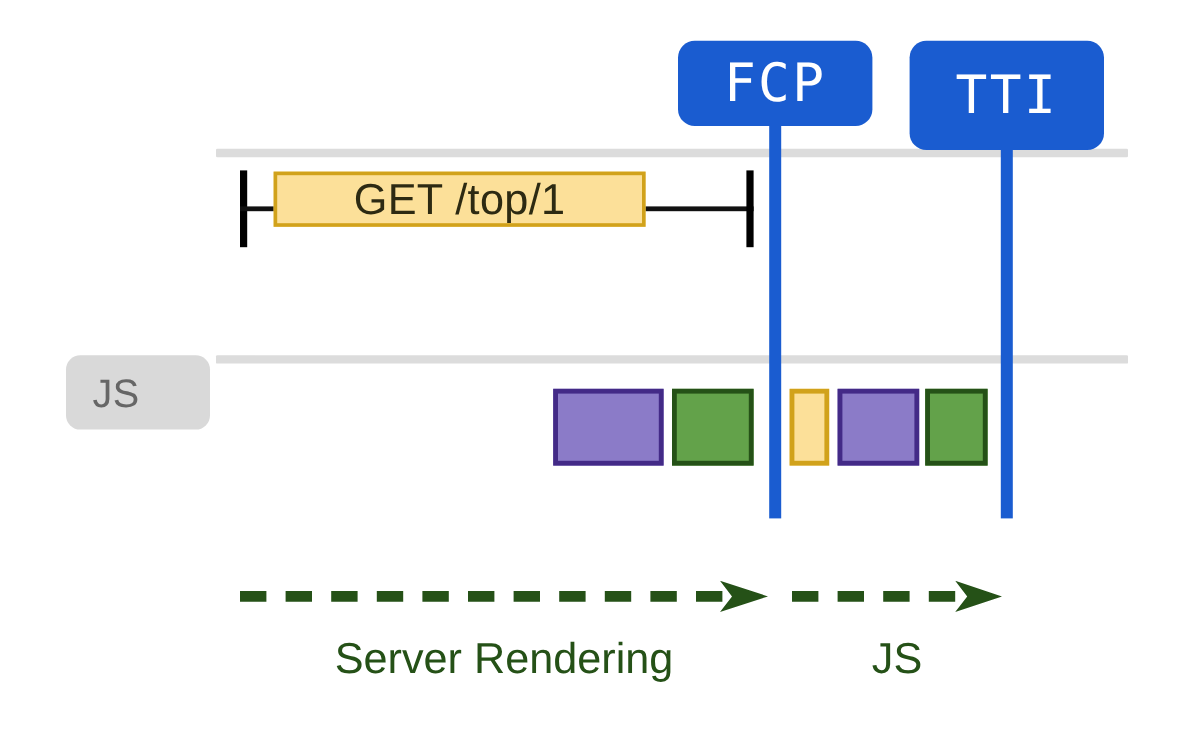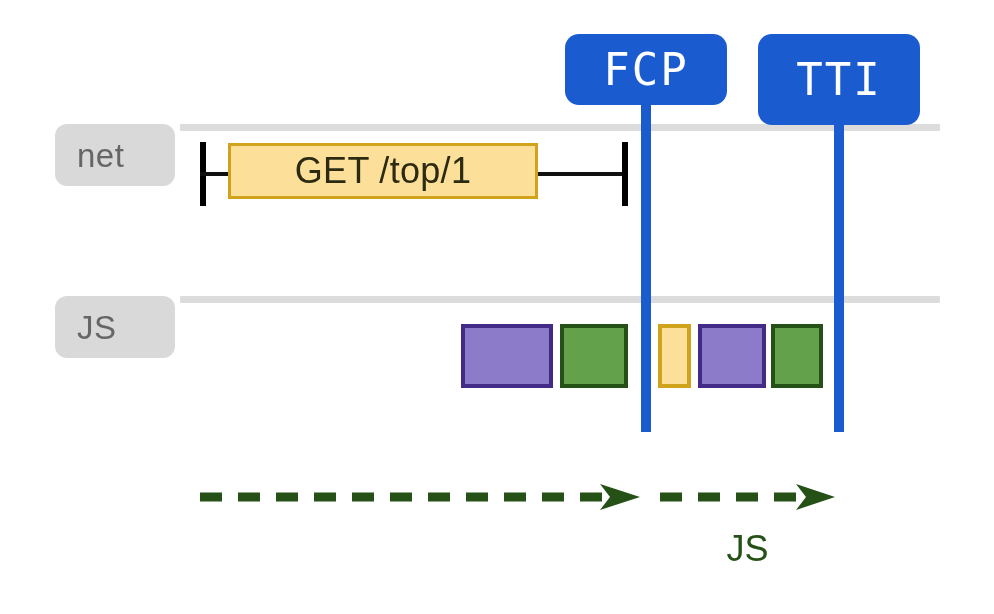--- a/index.html
+++ b/index.html
@@ -118,31 +118,28 @@
   }
 </style>
 </head>
 <body>
 
 <div id="diagram" style="width: 994px; height: 614px; background: rgb(255, 255, 255);">
 
   <div class="track-line" style="left: 180px; top: 124px; width: 760px; background: rgb(220, 220, 220);"></div>
   <div class="track-line" style="left: 180px; top: 296px; width: 760px; background: rgb(220, 220, 220);"></div>
 
-  <div class="track-badge" style="left: 55px; top: 124px; width: 120px; height: 62px; background: rgb(217, 217, 217); color: rgb(102, 102, 102);">
-    <span>net</span>
-  </div>
   <div class="track-badge" style="left: 55px; top: 296px; width: 120px; height: 62px; background: rgb(217, 217, 217); color: rgb(102, 102, 102);">
     <span>JS</span>
   </div>
 
   <div class="tick" style="left: 200px; top: 142px; height: 64px; background: rgb(0, 0, 0);"></div>
   <div class="connector" style="left: 200px; top: 172px; width: 428px;"></div>
   <div class="tick" style="left: 622px; top: 142px; height: 64px; background: rgb(0, 0, 0);"></div>
-  <div class="req-bar" style="left: 228px; top: 143px; width: 310px; height: 56px; background: rgb(252, 224, 153); border-color: rgb(209, 162, 27);">
+  <div class="req-bar" style="left: 228px; top: 143px; width: 310px; height: 46px; background: rgb(252, 224, 153); border-color: rgb(209, 162, 27);">
     <span>GET /top/1</span>
   </div>
 
   <div class="js-block purple" style="left: 461px; top: 324px; width: 92px; height: 64px;"></div>
   <div class="js-block green" style="left: 560px; top: 324px; width: 68px; height: 64px;"></div>
   <div class="js-block yellow" style="left: 658px; top: 324px; width: 33px; height: 64px;"></div>
   <div class="js-block purple" style="left: 698px; top: 324px; width: 68px; height: 64px;"></div>
   <div class="js-block green" style="left: 771px; top: 324px; width: 52px; height: 64px;"></div>
 
   <div class="marker-line" style="left: 641px; top: 100px; height: 332px; background: rgb(26, 92, 208);"></div>
@@ -160,15 +157,16 @@
       <polygon points="400,0 440,13 400,26 410,13" fill="#255117"></polygon>
     </svg>
   </div>
   <div class="phase-arrow" style="left: 660px; top: 484px; width: 175px;">
     <svg width="100%" height="26" viewBox="0 0 175 26" preserveAspectRatio="none">
       <line x1="0" y1="13" x2="142" y2="13" stroke="#255117" stroke-width="9" stroke-dasharray="22,16"></line>
       <polygon points="136,0 175,13 136,26 146,13" fill="#255117"></polygon>
     </svg>
   </div>
 
+  <div class="phase-caption" style="left: 180px; top: 531px; width: 480px; color: rgb(37, 81, 23);">Server Rendering</div>
   <div class="phase-caption" style="left: 640px; top: 531px; width: 215px; color: rgb(37, 81, 23);">JS</div>
 
 </div>
 
 </body></html>

